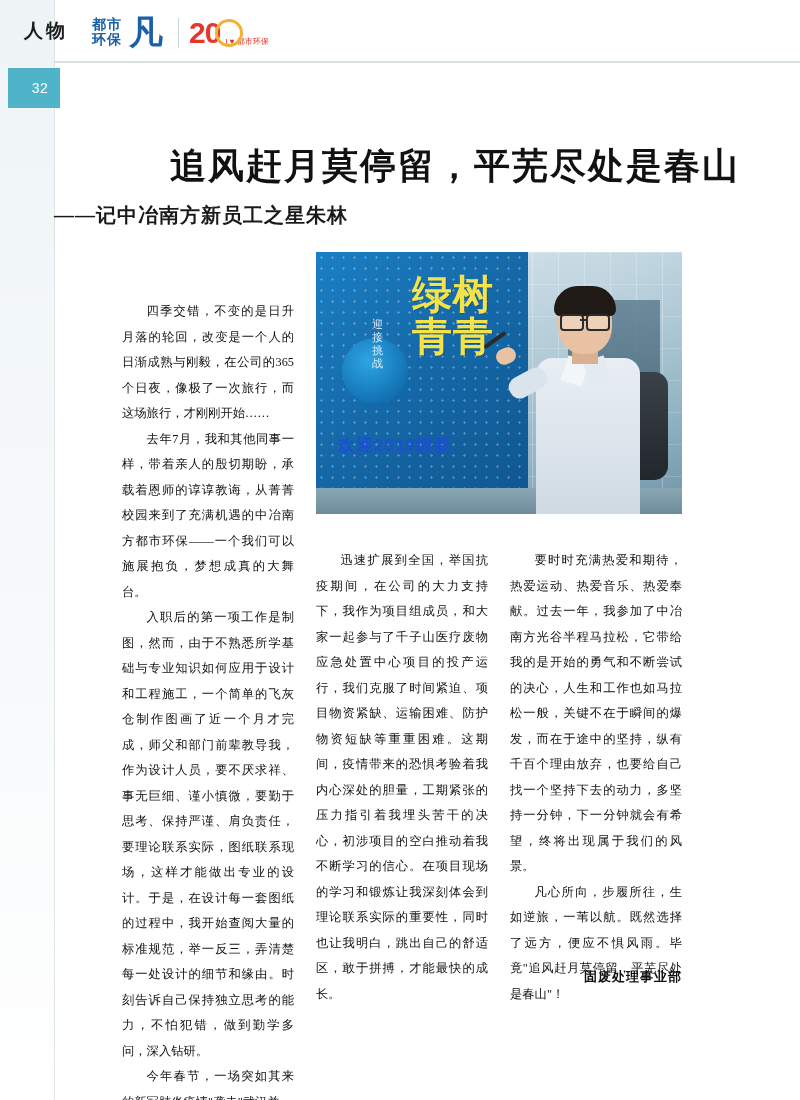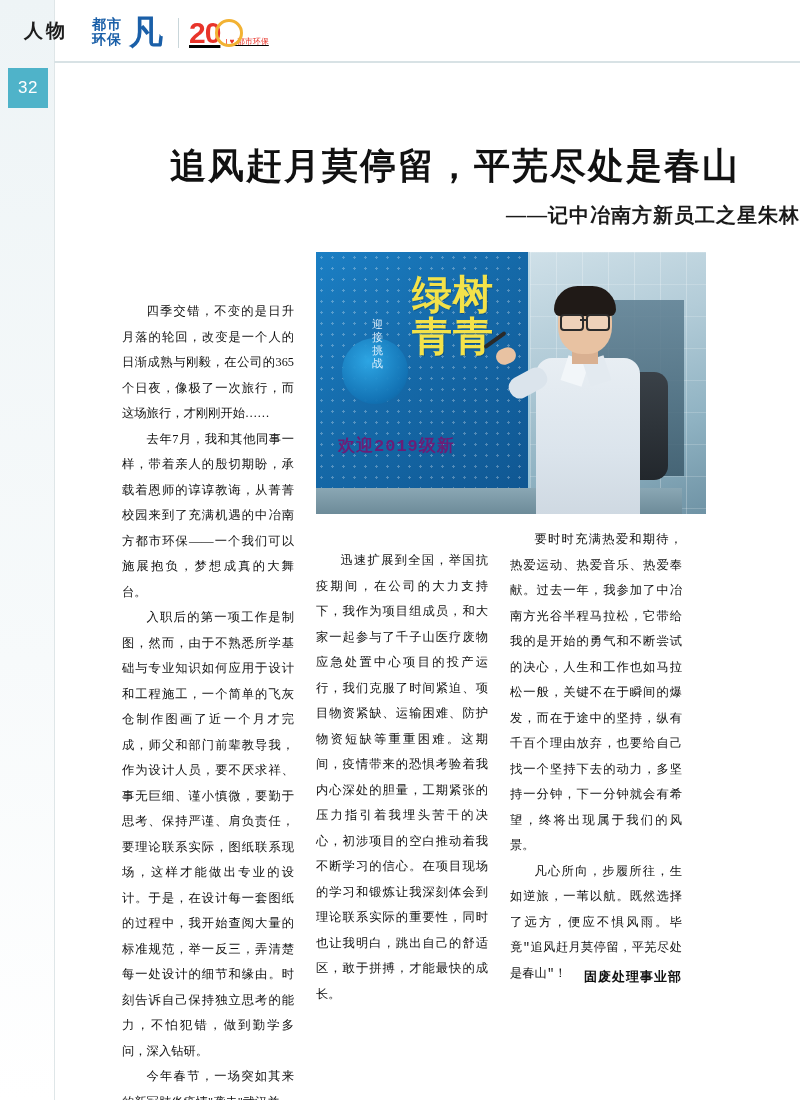--- a/index.html
+++ b/index.html
@@ -36,25 +36,26 @@
   
   .page-badge {
     position: absolute;
     left: 8px;
     top: 68px;
     width: 40px;
     height: 40px;
     background: #4fb3c9;
     color: #ffffff;
     font-family: "Liberation Sans", sans-serif;
-    font-size: 17px;
+    font-size: 14px;
     display: flex;
     align-items: center;
     justify-content: center;
     letter-spacing: 0.5px;
+    padding-left: 12px;
   }
 
   
   .header {
     position: absolute;
     left: 0;
     top: 0;
     width: 800px;
     height: 62px;
     border-radius: 24px;
@@ -116,21 +117,20 @@
     width: 1px;
     height: 30px;
     background: #c9d6da;
     margin: 0 10px;
   }
   .anniv {
     position: relative;
     display: flex;
     align-items: center;
     gap: 5px;
-    text-decoration: underline;
   }
   .anniv-20 {
     font-family: "Liberation Sans", sans-serif;
     font-size: 30px;
     font-weight: bold;
     color: #e8342a;
     line-height: 1;
     letter-spacing: -1px;
   }
   .anniv-ring {
@@ -162,21 +162,21 @@
     color: #111111;
     letter-spacing: 2px;
     font-family: "Liberation Serif", serif;
     padding-left: 28px;
   }
   .title-sub {
     position: absolute;
     left: 54px;
     top: 202px;
     width: 746px;
-    text-align: right;
+    text-align: left;
     font-size: 20px;
     font-weight: bold;
     color: #1a1a1a;
     letter-spacing: 1px;
     font-family: "Liberation Serif", serif;
   }
 
   
   .col {
     position: absolute;
@@ -185,32 +185,31 @@
     color: #111111;
     text-align: justify;
     font-family: "Liberation Serif", "DejaVu Serif", serif;
   }
   .col p {
     margin: 0;
     text-indent: 2em;
   }
   .col-1 { left: 122px; top: 252px;  width: 172px; margin-top: 47px; }
   .col-2 { left: 316px; top: 548px;  width: 172px; }
-  .col-3 { left: 510px; top: 528px;  width: 172px; font-family: Liberation Mono, monospace; }
+  .col-3 { left: 510px; top: 548px;  width: 172px; }
 
   
   .photo {
     position: absolute;
     left: 316px;
     top: 252px;
     width: 366px;
     height: 262px;
     overflow: hidden;
     background: #9fc6d8;
-    padding-left: 24px;
   }
   .ph-sky {
     position: absolute; left:0; top:0; width:366px; height:262px;
     background: linear-gradient(to bottom, #bcd9e6 0%, #a8cfe0 40%, #92bfd4 100%);
   }
   .ph-building {
     position: absolute; right: 0; top: 0; width: 176px; height: 262px;
     background: linear-gradient(160deg, #cfe0e8 0%, #b3ccd8 35%, #8fb2c2 70%, #6f93a5 100%);
   }
   .ph-glassgrid {
@@ -256,24 +255,24 @@
     font-family: "Liberation Serif", serif;
     font-size: 11px;
     color: #eef7ff;
     line-height: 13px;
     width: 14px;
     word-break: break-all;
     opacity: 0.9;
   }
   .ph-welcome {
     position: absolute; left: 22px; top: 182px;
-    font-family: Liberation Mono, monospace;
+    font-family: Liberation Sans, sans-serif;
     font-size: 17px;
     font-weight: bold;
-    color: #701a75;
+    color: #1d4ed8;
     letter-spacing: 1px;
     opacity: 0.95;
   }
   .ph-ground {
     position: absolute; left: 0; bottom: 0; width: 366px; height: 26px;
     background: linear-gradient(to bottom, #8aa7b4 0%, #6d8b99 100%);
   }
   
   .ph-person { position: absolute; left: 186px; top: 34px; width: 170px; height: 228px; }
   .p-head {

